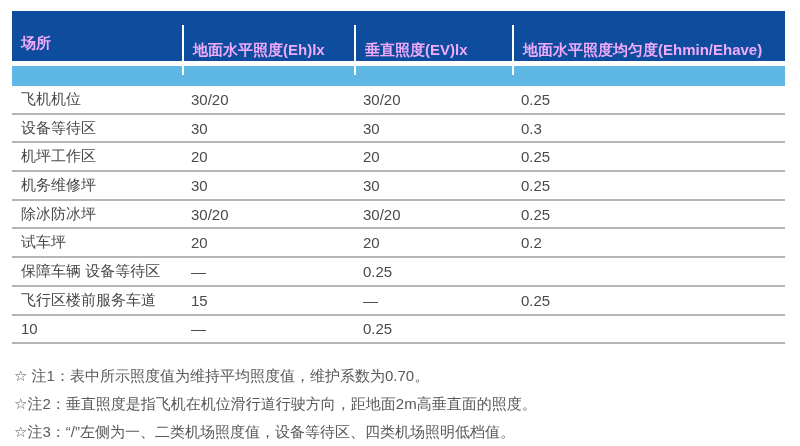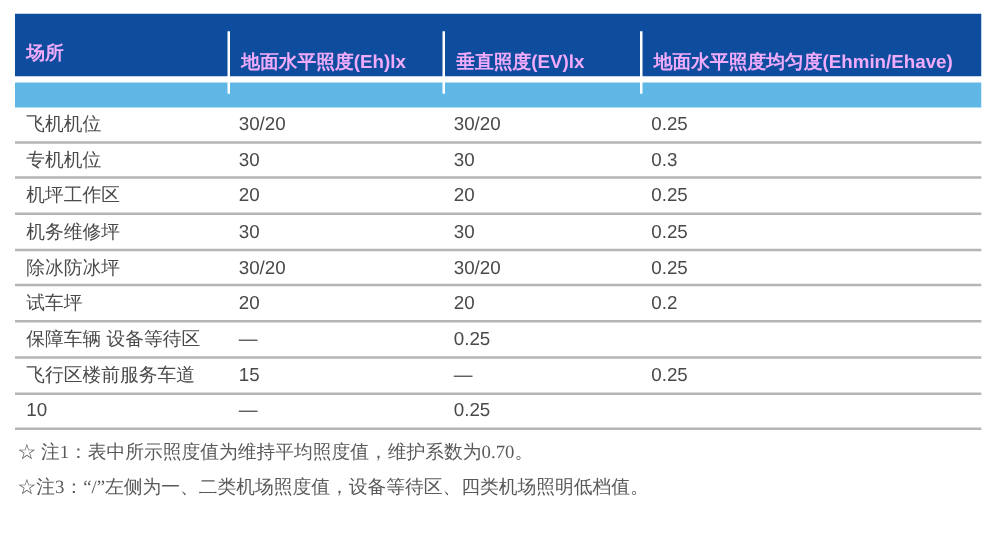--- a/index.html
+++ b/index.html
@@ -55,23 +55,22 @@
     align-items: center;
   }
   .cell {
     color: var(--cell-text, #4a4a4a);
     font-size: 15px;
     padding-left: 9px;
     white-space: nowrap;
     overflow: hidden;
   }
   .notes {
-    margin-top: 6px;
+    margin-top: 19px;
     padding-left: 2px;
-    font-family: Liberation Serif, serif;
   }
   .footnote {
     margin: 0 0 3px 0;
     font-size: 15px;
     line-height: 25px;
     color: #595959;
     white-space: nowrap;
   }
 </style>
 </head>
@@ -90,21 +89,21 @@
     <div class="band"></div>
 
     <div class="rows" id="rows">
         <div class="row">
           <div class="cell">飞机机位</div>
           <div class="cell">30/20</div>
           <div class="cell">30/20</div>
           <div class="cell">0.25</div>
         </div>
         <div class="row">
-          <div class="cell">专机机位</div>
+          <div class="cell">设备等待区</div>
           <div class="cell">30</div>
           <div class="cell">30</div>
           <div class="cell">0.3</div>
         </div>
         <div class="row">
           <div class="cell">机坪工作区</div>
           <div class="cell">20</div>
           <div class="cell">20</div>
           <div class="cell">0.25</div>
         </div>
@@ -140,15 +139,16 @@
         <div class="row">
           <div class="cell">10</div>
           <div class="cell">—</div>
           <div class="cell">0.25</div>
         </div>
       </div>
   </div>
 
   <div class="notes">
     <p class="footnote">☆ 注1：表中所示照度值为维持平均照度值，维护系数为0.70。</p>
+    <p class="footnote">☆注2：垂直照度是指飞机在机位滑行道行驶方向，距地面2m高垂直面的照度。</p>
     <p class="footnote">☆注3：“/”左侧为一、二类机场照度值，设备等待区、四类机场照明低档值。</p>
   </div>
 </div>
 
 </body></html>

